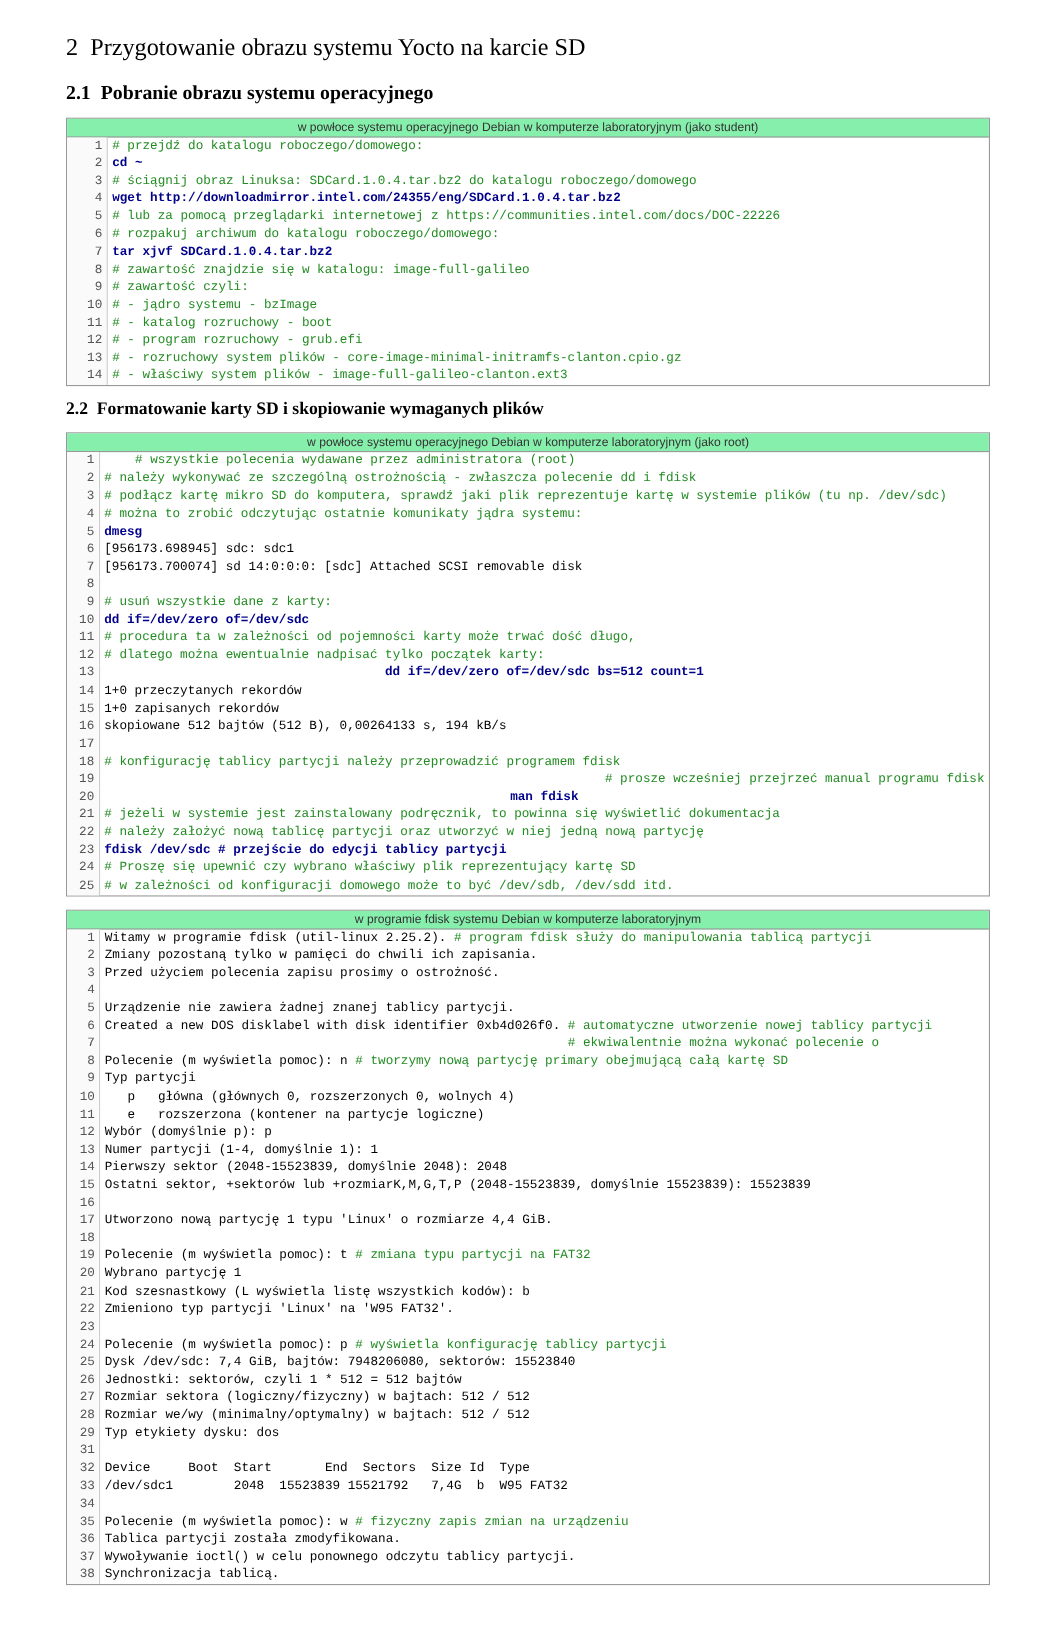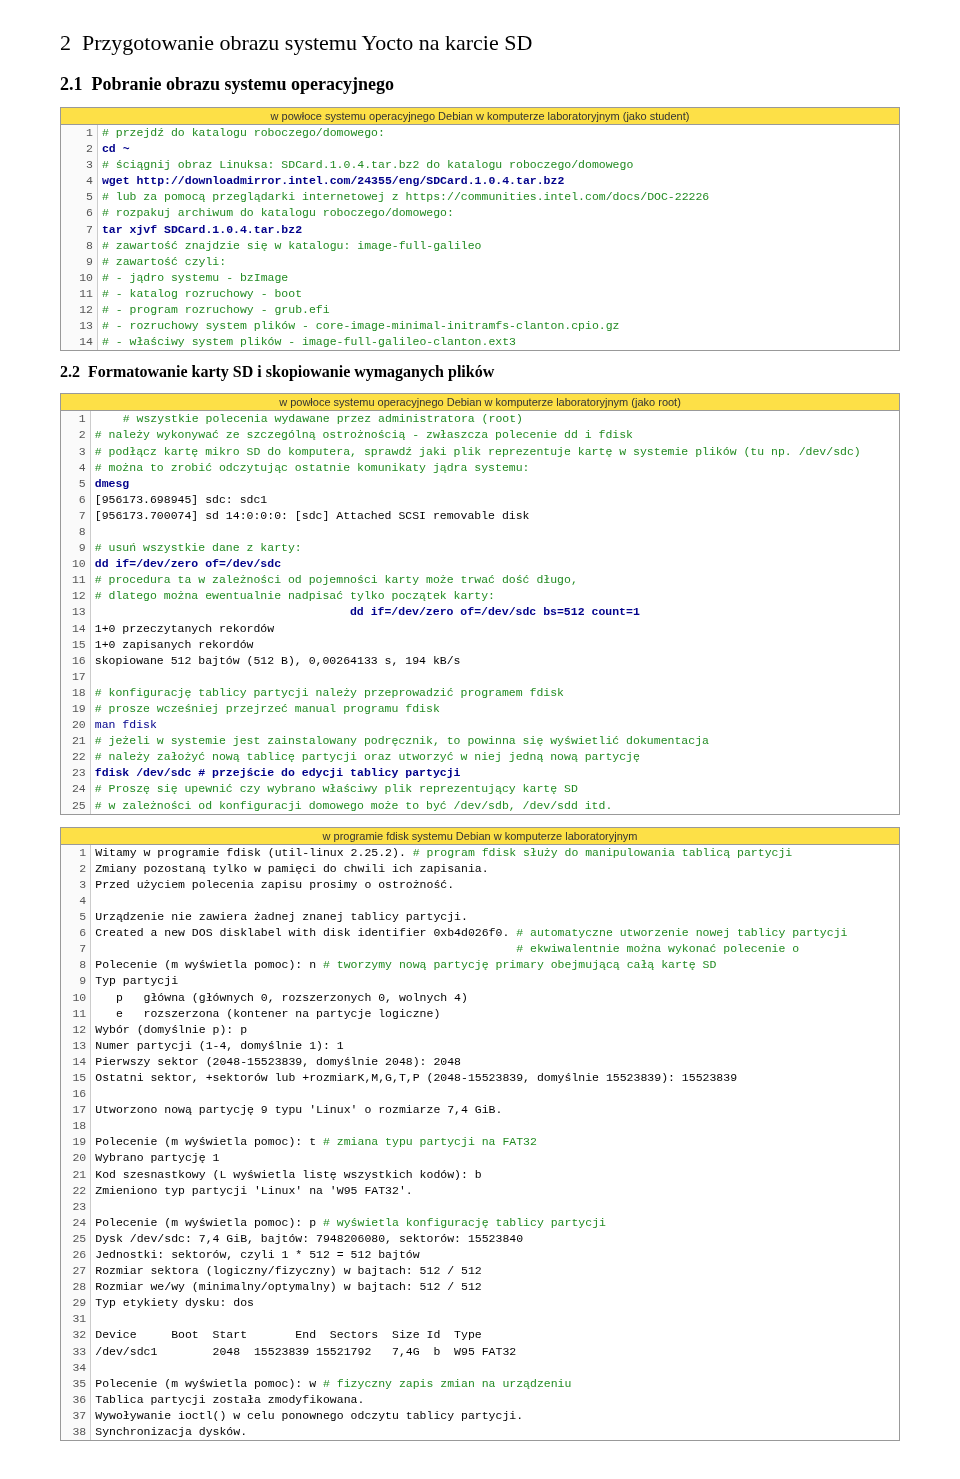--- a/index.html
+++ b/index.html
@@ -27,21 +27,21 @@
       font-weight: bold;
       margin-bottom: 10px;
       margin-top: 10px;
     }
     .code-block {
       border: 1px solid #999;
       margin: 12px 0;
       position: relative;
     }
     .code-block-header {
-      background: #fde047;
+      background: #86efac;
       border-bottom: 1px solid #999;
       padding: 2px 8px;
       font-size: 11px;
       font-family: Arial, sans-serif;
       text-align: center;
       color: #333;
     }
     .code-table {
       width: 100%;
       border-collapse: collapse;
@@ -217,25 +217,25 @@
         <tr>
           <td class="line-num">17</td>
           <td class="code-content"></td>
         </tr>
         <tr>
           <td class="line-num">18</td>
           <td class="code-content" style="color: rgb(34, 139, 34);"># konfigurację tablicy partycji należy przeprowadzić programem fdisk</td>
         </tr>
         <tr>
           <td class="line-num">19</td>
-          <td class="code-content" style="color: rgb(34, 139, 34);"># prosze wcześniej przejrzeć manual programu fdisk</td>
+          <td class="code-content" style="color: rgb(34, 139, 34); text-align: right;"># prosze wcześniej przejrzeć manual programu fdisk</td>
         </tr>
         <tr>
           <td class="line-num">20</td>
-          <td class="code-content" style="font-weight: normal; color: rgb(0, 0, 139);">man fdisk</td>
+          <td class="code-content" style="font-weight: bold; color: rgb(0, 0, 139); text-align: center;">man fdisk</td>
         </tr>
         <tr>
           <td class="line-num">21</td>
           <td class="code-content" style="color: rgb(34, 139, 34);"># jeżeli w systemie jest zainstalowany podręcznik, to powinna się wyświetlić dokumentacja</td>
         </tr>
         <tr>
           <td class="line-num">22</td>
           <td class="code-content" style="color: rgb(34, 139, 34);"># należy założyć nową tablicę partycji oraz utworzyć w niej jedną nową partycję</td>
         </tr>
         <tr>
@@ -317,21 +317,21 @@
         <tr>
           <td class="line-num">15</td>
           <td class="code-content">Ostatni sektor, +sektorów lub +rozmiarK,M,G,T,P (2048-15523839, domyślnie 15523839): 15523839</td>
         </tr>
         <tr>
           <td class="line-num">16</td>
           <td class="code-content"></td>
         </tr>
         <tr>
           <td class="line-num">17</td>
-          <td class="code-content">Utworzono nową partycję 9 typu 'Linux' o rozmiarze 7,4 GiB.</td>
+          <td class="code-content">Utworzono nową partycję 1 typu 'Linux' o rozmiarze 4,4 GiB.</td>
         </tr>
         <tr>
           <td class="line-num">18</td>
           <td class="code-content"></td>
         </tr>
         <tr>
           <td class="line-num">19</td>
           <td class="code-content"><span>Polecenie (m wyświetla pomoc): t </span><span style="color: rgb(34, 139, 34); margin-top: 38px;"># zmiana typu partycji na FAT32</span></td>
         </tr>
         <tr>
@@ -397,17 +397,17 @@
         <tr>
           <td class="line-num">36</td>
           <td class="code-content">Tablica partycji została zmodyfikowana.</td>
         </tr>
         <tr>
           <td class="line-num">37</td>
           <td class="code-content">Wywoływanie ioctl() w celu ponownego odczytu tablicy partycji.</td>
         </tr>
         <tr>
           <td class="line-num">38</td>
-          <td class="code-content">Synchronizacja dysków.</td>
+          <td class="code-content">Synchronizacja tablicą.</td>
         </tr>
       </tbody>
   </table>
 </div>
 
 </body></html>

